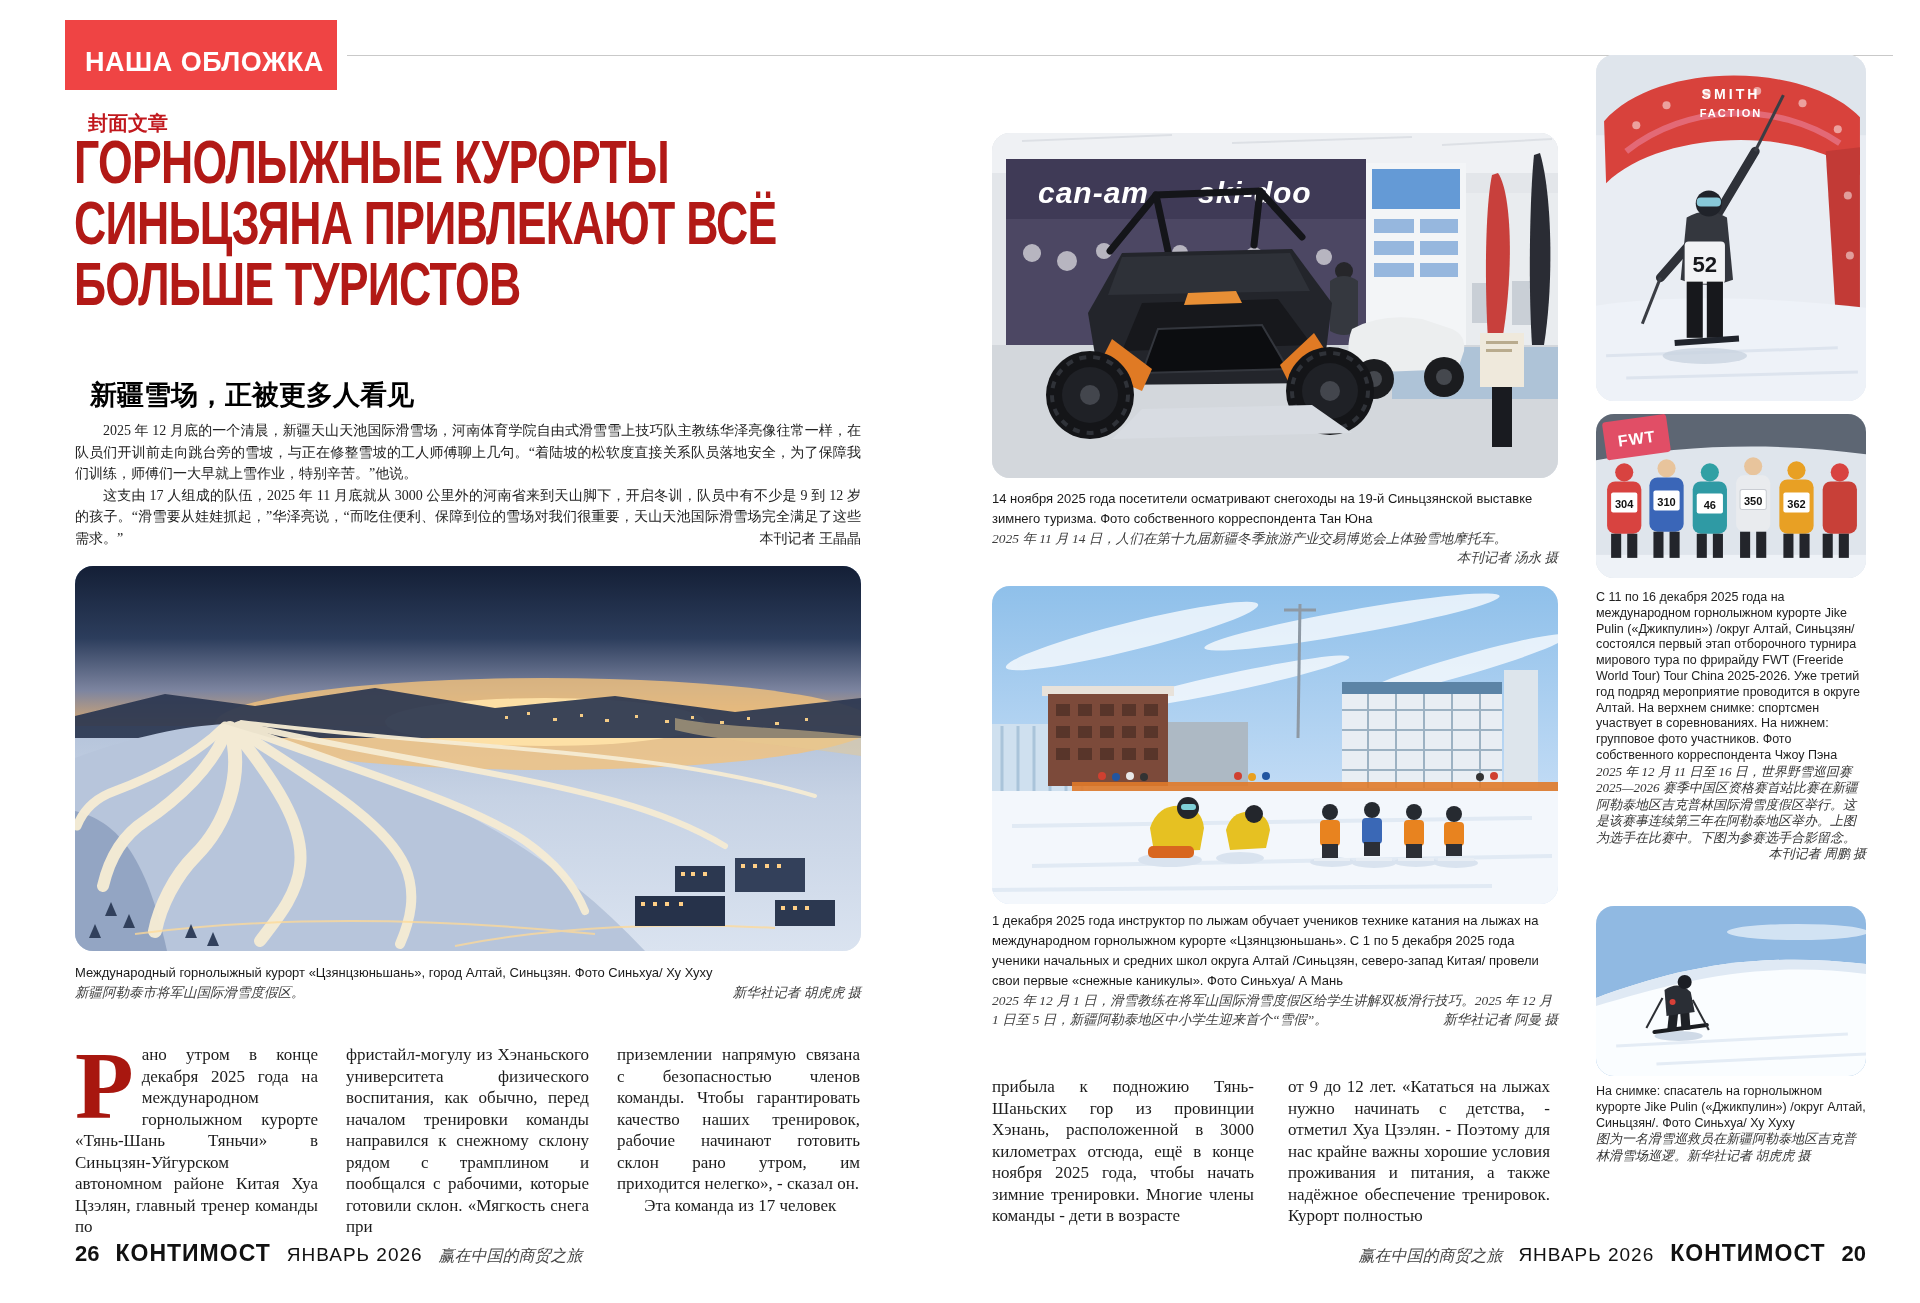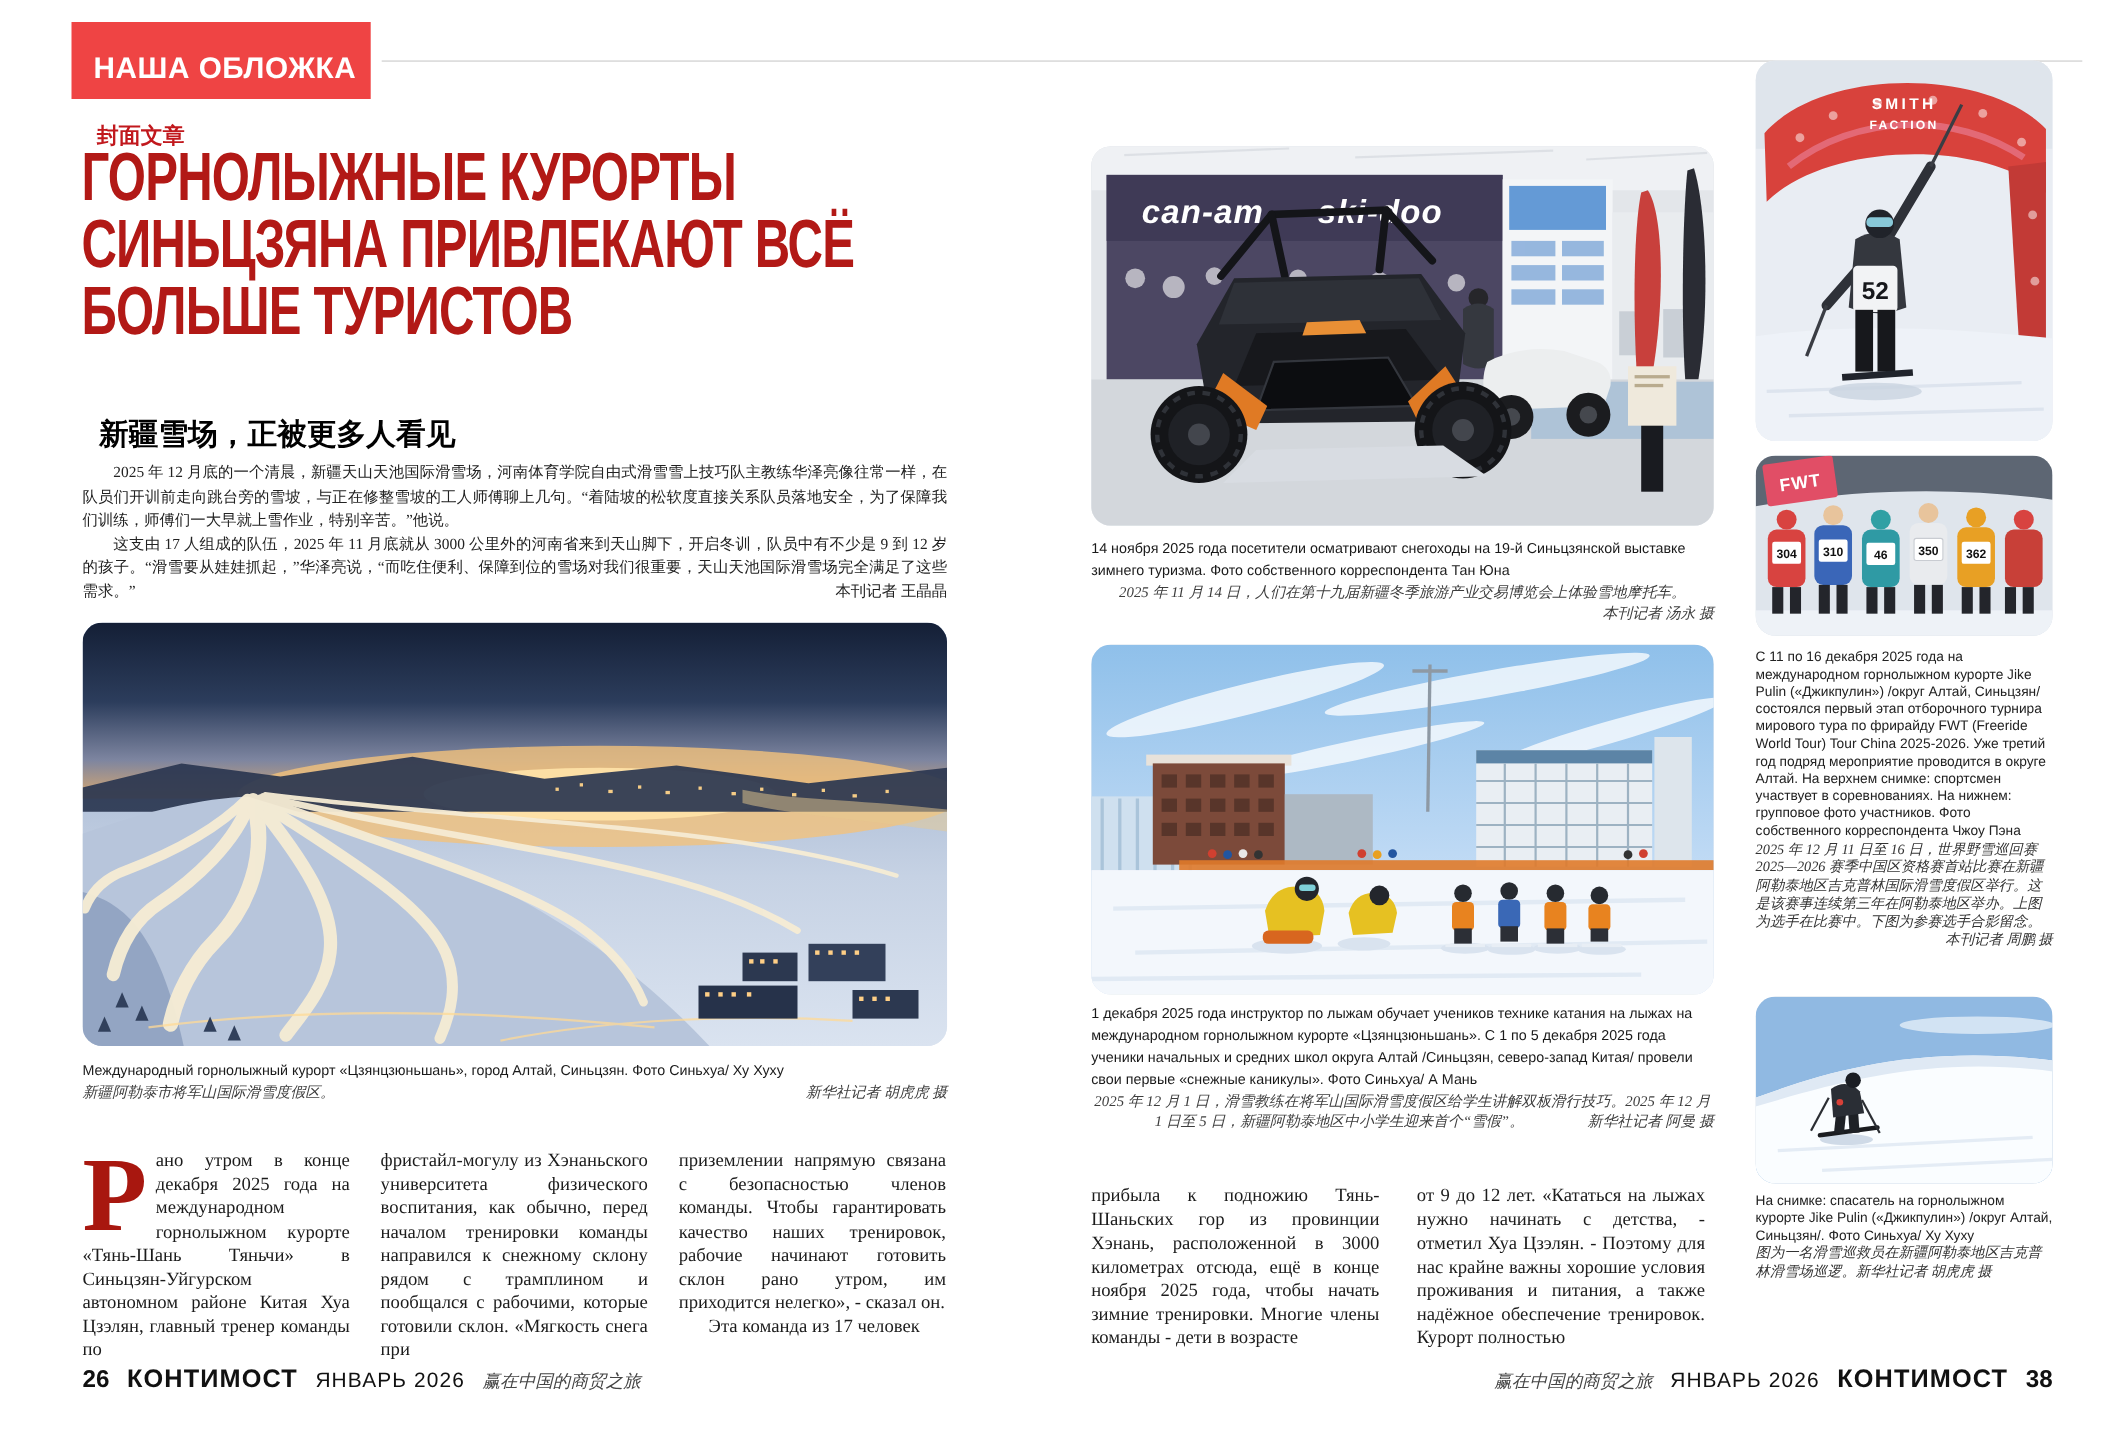--- a/index.html
+++ b/index.html
@@ -20,21 +20,21 @@
 
   .subtitle-cn{left:90px;top:337px;font-size:27px;font-weight:bold;color:#000;margin-top:40px;}
   .intro{left:75px;top:420px;width:786px;font-family:"Liberation Serif",serif;
          font-size:14px;line-height:21.5px;text-align:justify;color:#222;}
   .intro p{margin:0;text-indent:2em;}
   .byline{float:right;}
 
   .main-photo{left:75px;top:566px;width:786px;height:385px;}
   .main-cap{left:75px;top:963px;width:786px;}
   .cap-ru{font-size:13px;line-height:20px;color:#1a1a1a;}
-  .cap-cn{font-family:"Liberation Serif",serif;font-style:italic;font-size:13.5px;line-height:19px;color:#3d3d3d;text-align:center;}
+  .cap-cn{font-family:"Liberation Serif",serif;font-style:italic;font-size:13.5px;line-height:19px;color:#3d3d3d;}
   .cap-row{display:flex;justify-content:space-between;}
 
   .bodytext{font-family:"Liberation Serif",serif;font-size:17px;line-height:21.5px;text-align:justify;color:#1c1c1c;}
   .lcol{top:1044px;width:243px;}
   .dropcap{float:left;font-family:"Liberation Serif",serif;font-weight:bold;color:#a8170f;
            font-size:96px;line-height:76px;margin:4px 8px 0 0;}
   .indent{text-indent:1.6em;}
 
   .rphoto{left:992px;width:566px;}
   .rcap{left:992px;width:566px;}
@@ -553,16 +553,16 @@
   <div class="abs footer footer-left">
     <span class="f-folio">26</span>
     <span class="f-mag">КОНТИМОСТ</span>
     <span class="f-issue">ЯНВАРЬ 2026</span>
     <span class="f-cn">赢在中国的商贸之旅</span>
   </div>
   <div class="abs footer footer-right">
     <span class="f-cn">赢在中国的商贸之旅</span>
     <span class="f-issue">ЯНВАРЬ 2026</span>
     <span class="f-mag">КОНТИМОСТ</span>
-    <span class="f-folio">38</span>
+    <span class="f-folio">20</span>
   </div>
 
 </div>
 
 </body></html>

